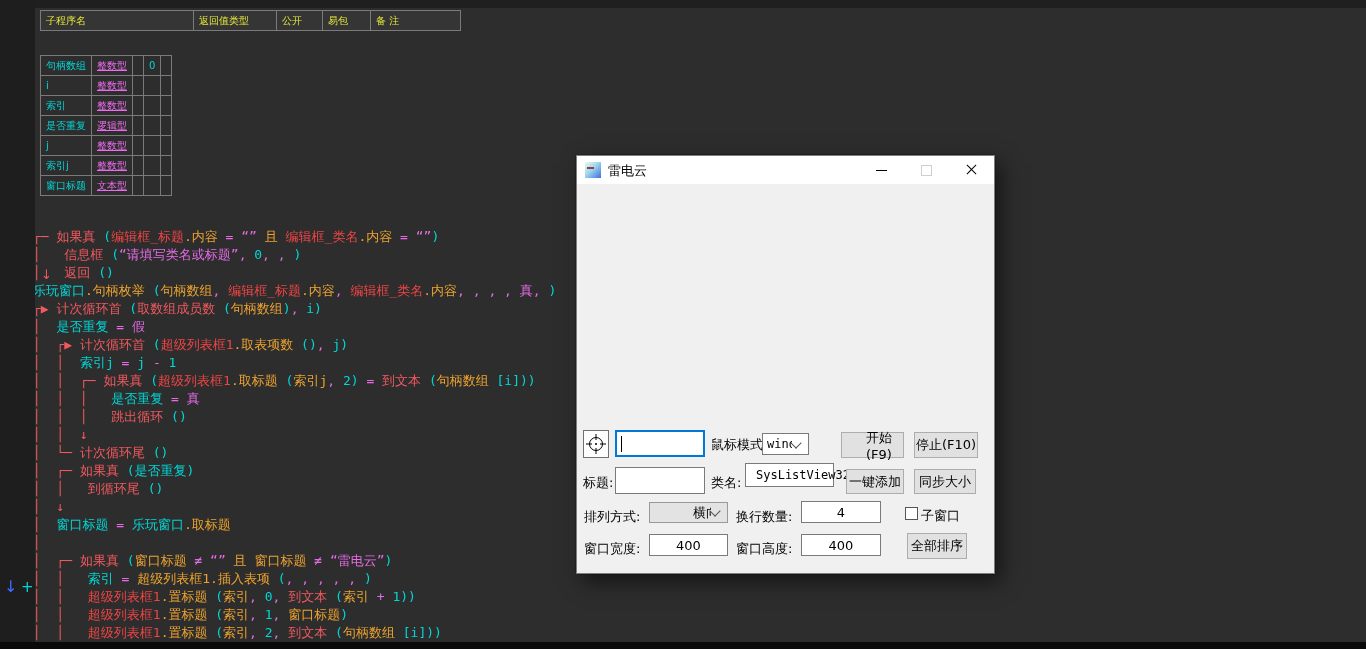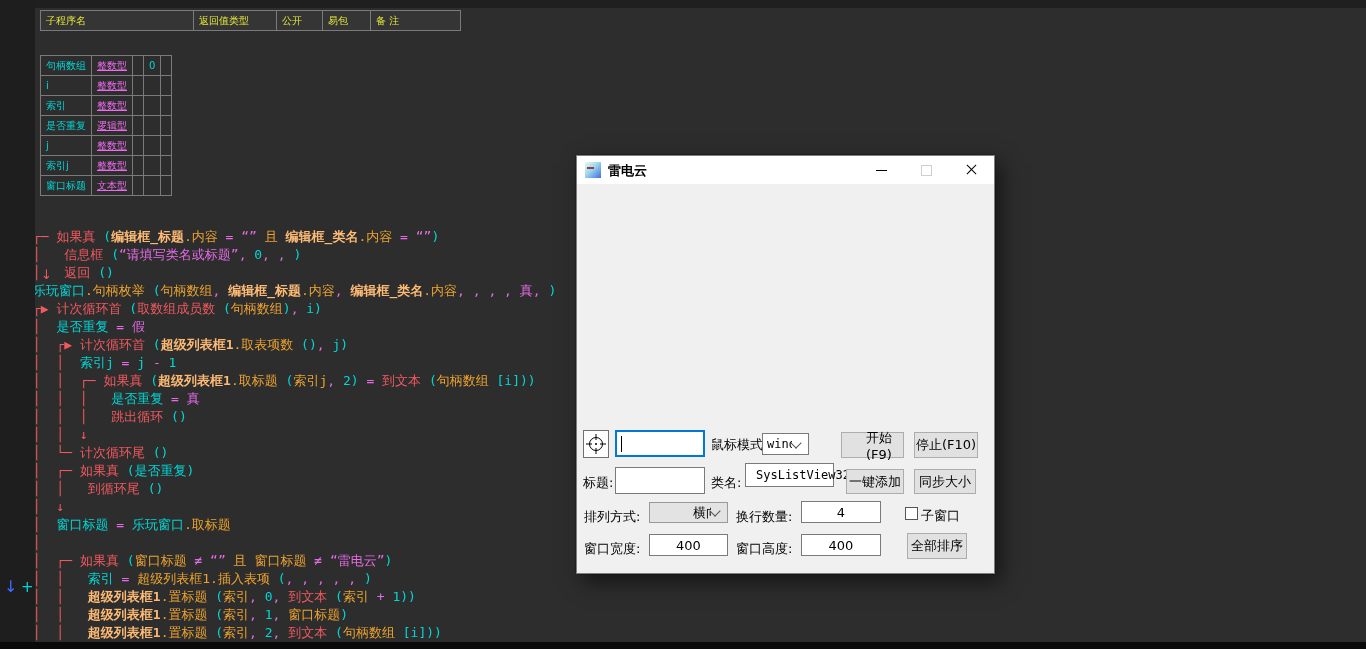--- a/index.html
+++ b/index.html
@@ -20,35 +20,35 @@
   .cell-cyan{color:#00d7d7;}
   .cell-type{color:#ef6bef;text-decoration:underline;}
 
   
   #code{position:absolute;left:33px;top:228px;z-index:1;
         font-family:"DejaVu Sans Mono",monospace;font-size:13px;line-height:18px;white-space:pre;}
   .code-line{height:18px;}
   .tk-f,.tk-k{color:#f1595f;}
   .tk-c{color:#00d7d7;}
   .tk-m{color:#e76be7;}
-  .tk-g{color:#fdba74;font-weight:bold;}
+  .tk-g{color:#ef4444;}
   .tk-o{color:#eda32e;}
   #flow-arrow-1{position:absolute;left:41px;top:267px;color:#f1595f;font-size:13px;z-index:3;}
   #gutter-arrow{position:absolute;left:4px;top:577px;color:#3f6bff;font-size:16px;z-index:4;}
   #gutter-plus{position:absolute;left:21px;top:578px;color:#00d7d7;font-size:15px;z-index:4;}
 
   
   #win{position:absolute;left:576px;top:155px;width:417px;height:417px;background:#f0f0f0;
        border:1px solid #7e7e7e;box-shadow:0 0 1px #000,6px 8px 20px rgba(0,0,0,.55);z-index:10;
        font-size:13px;color:#000;}
   #titlebar{position:absolute;left:0;top:0;width:100%;height:28px;background:#ffffff;}
   #app-icon{position:absolute;left:8px;top:6px;width:16px;height:16px;
             background:linear-gradient(135deg,#eef8ee 0%,#9fd4ee 45%,#3f6fe0 100%);}
   #app-icon::after{content:"";position:absolute;left:2px;top:5px;width:7px;height:2px;background:#884444;}
-  #win-title{position:absolute;left:31px;top:6px;font-size:13px;color:#000;font-weight:bold;}
+  #win-title{position:absolute;left:31px;top:6px;font-size:13px;color:#000;}
   .cap-btn{position:absolute;top:0;width:45px;height:28px;}
   #btn-min{right:90px;} #btn-max{right:45px;} #btn-close{right:0;}
   .min-glyph{position:absolute;left:17px;top:14px;width:11px;height:1px;background:#000;}
   .max-glyph{position:absolute;left:17px;top:9px;width:9px;height:9px;border:1px solid #cfcfcf;}
   .x1,.x2{position:absolute;left:16px;top:13px;width:13px;height:1px;background:#000;}
   .x1{transform:rotate(45deg);} .x2{transform:rotate(-45deg);}
 
   
   #listview{position:absolute;left:7px;top:35px;width:401px;height:230px;background:#fff;
             border:1px solid #7a7a7a;overflow:hidden;}

